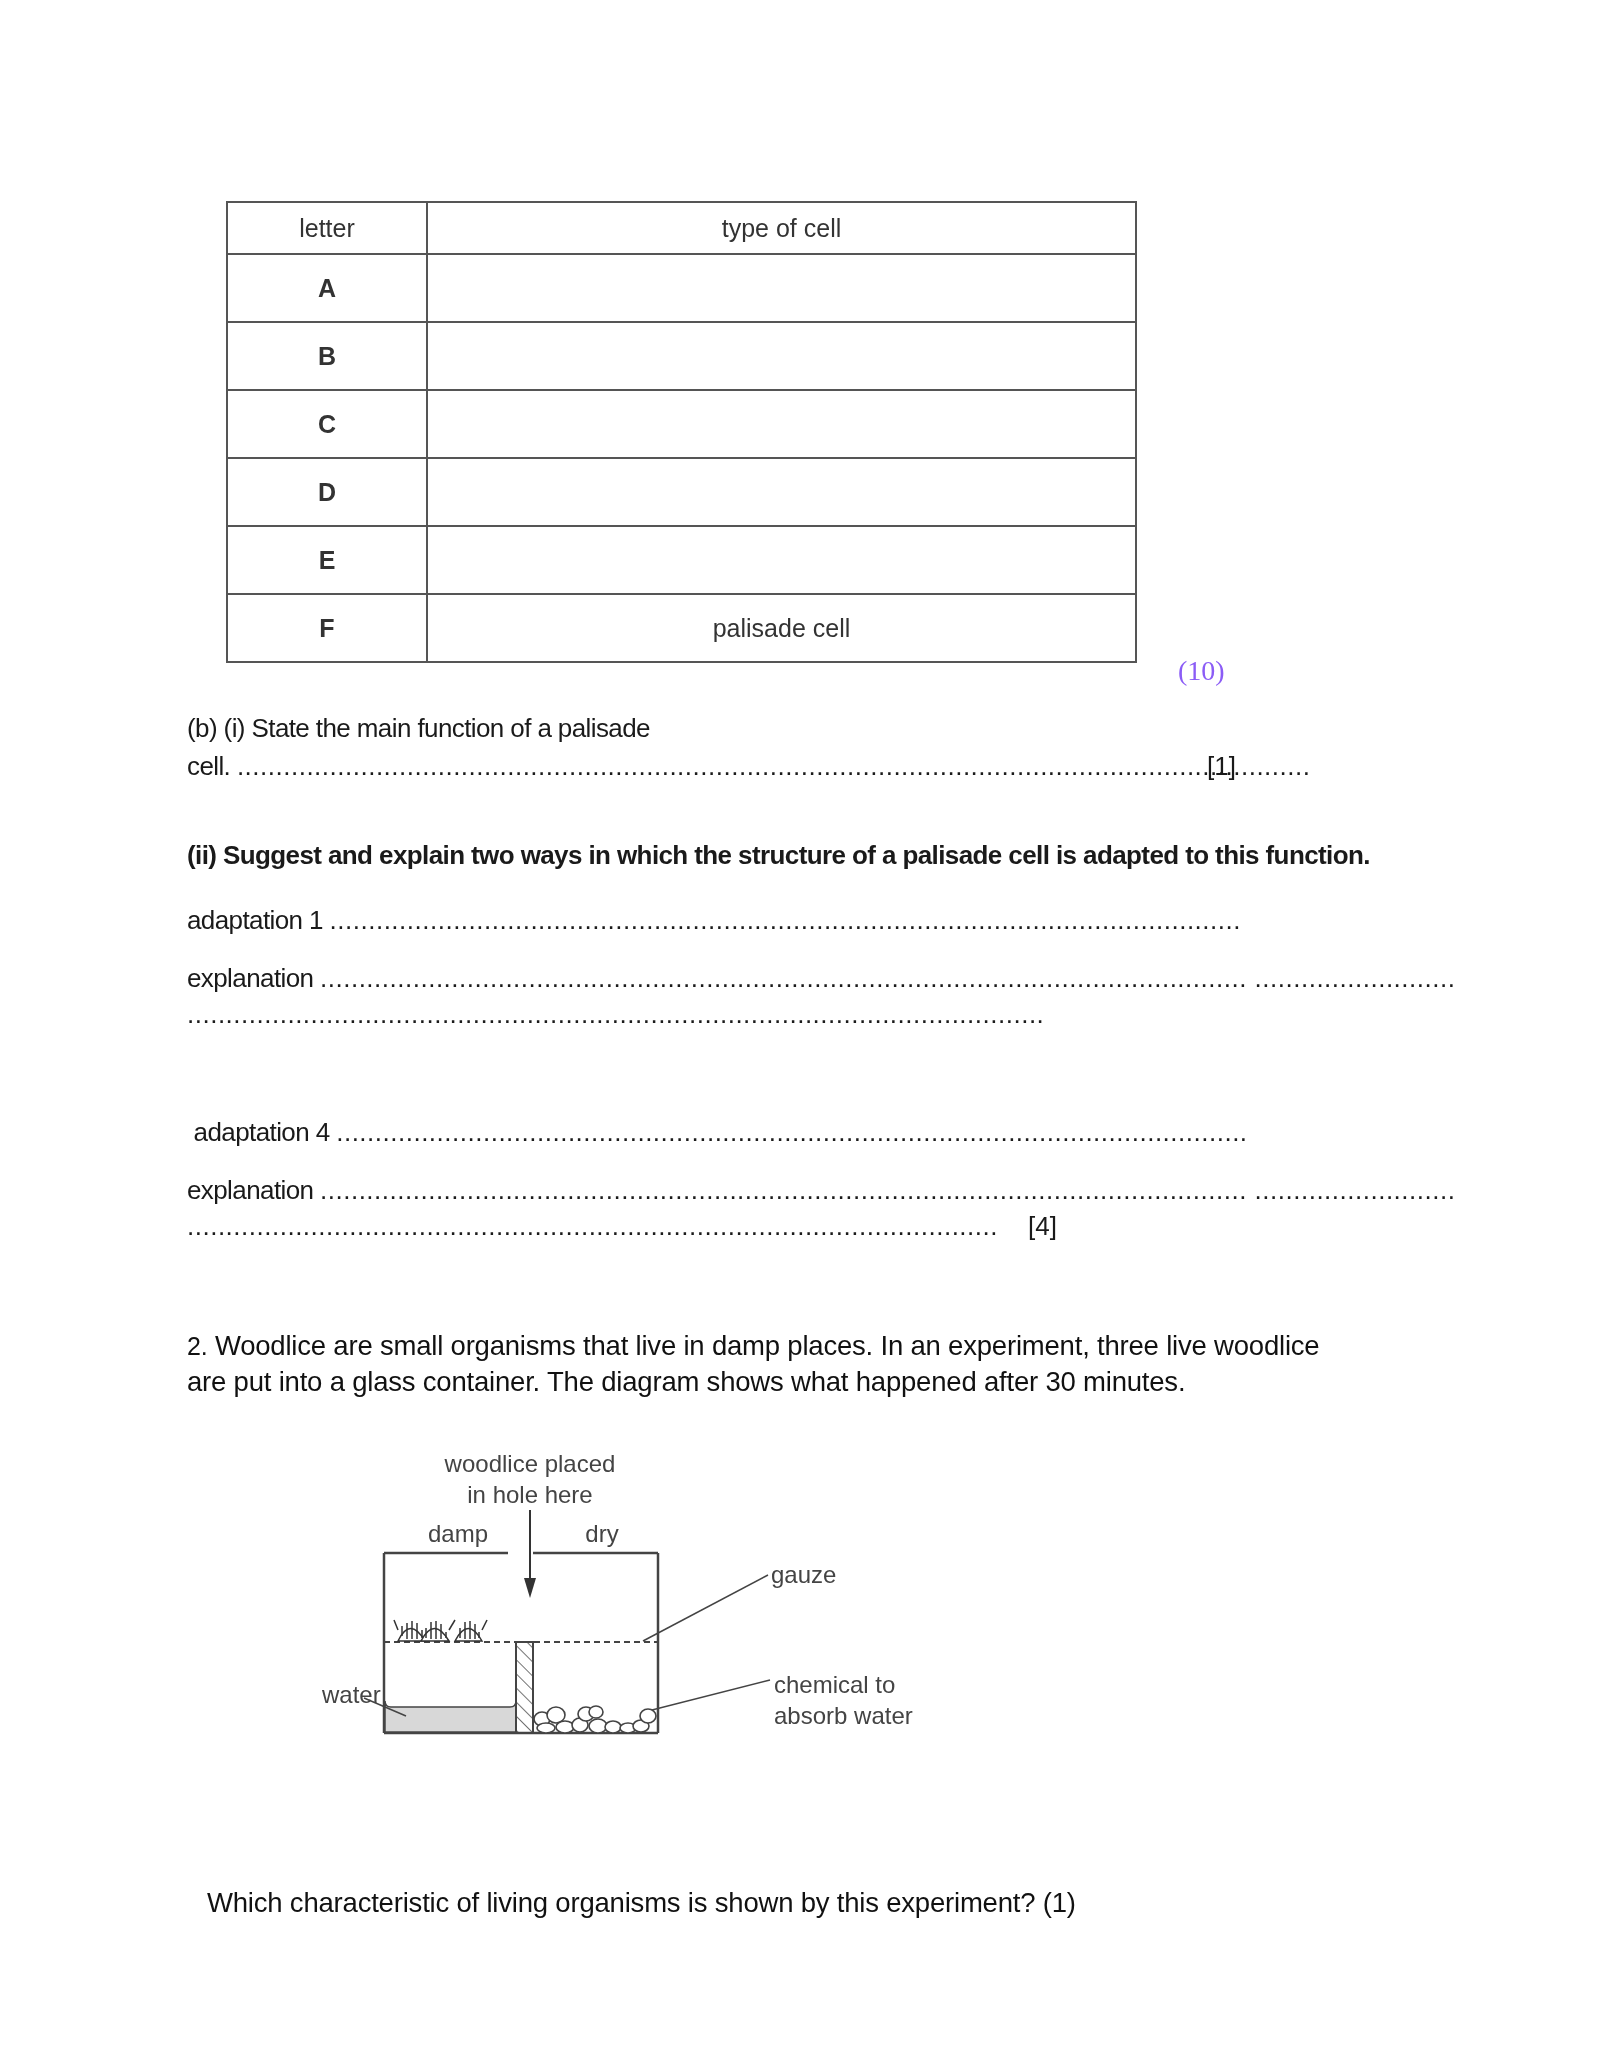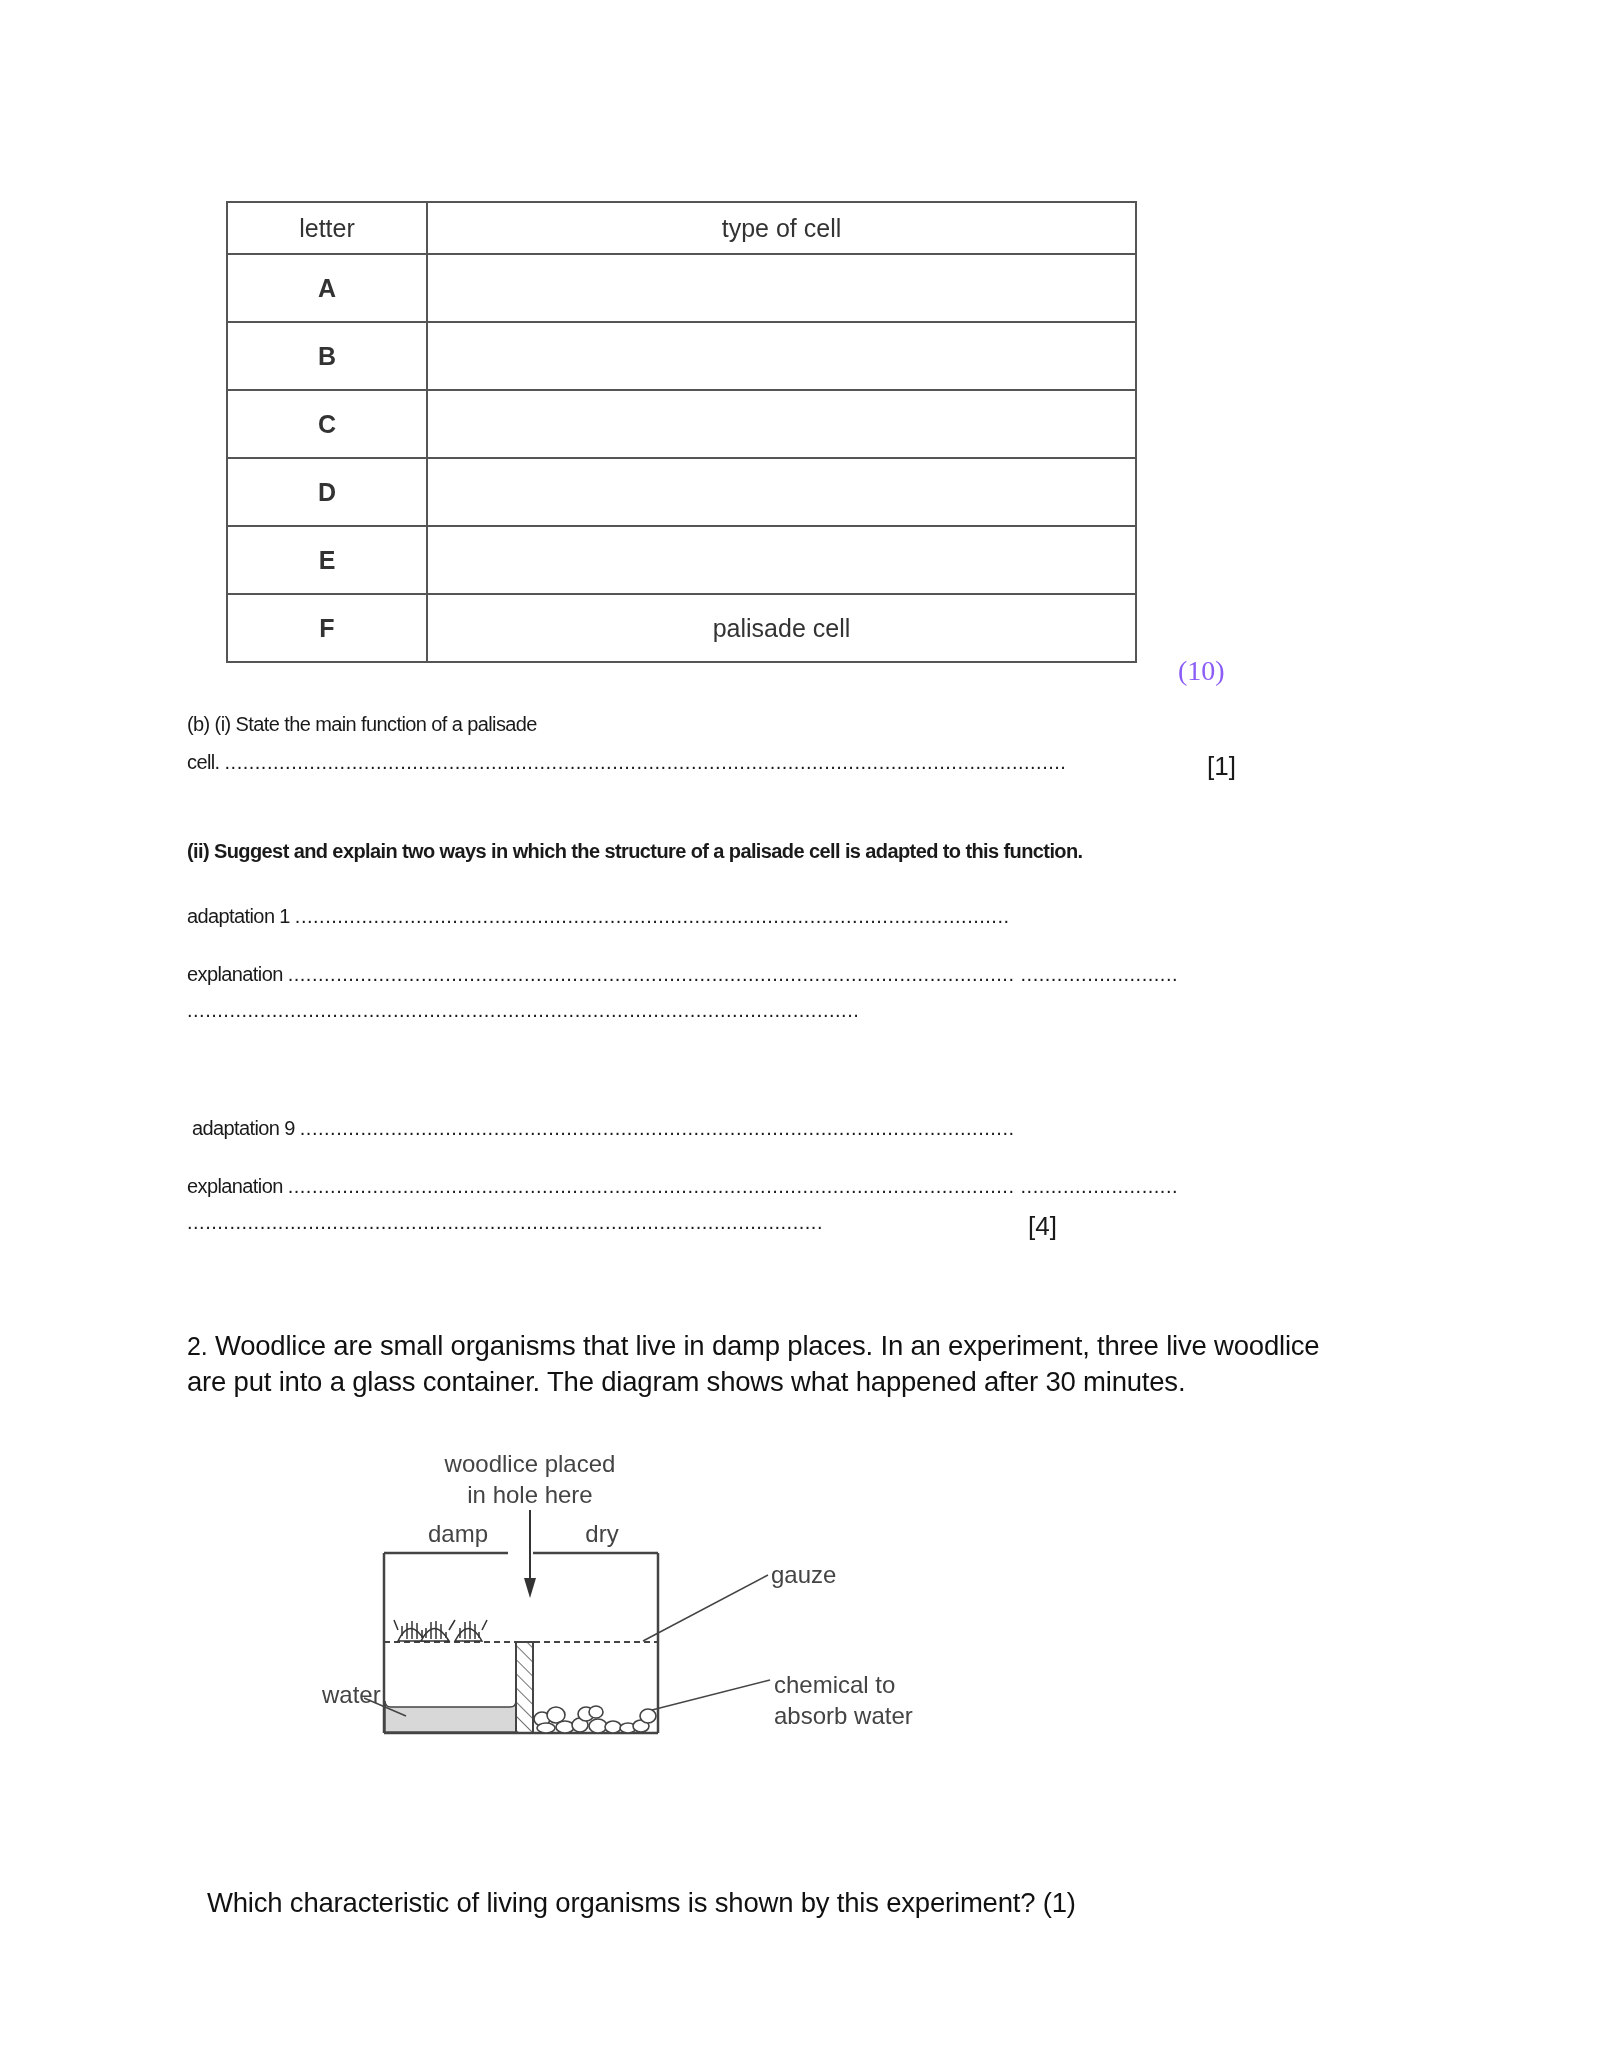--- a/index.html
+++ b/index.html
@@ -13,21 +13,21 @@
       border-collapse: collapse; font-family: "Liberation Sans", sans-serif; padding-left: 13px;
     }
     table.cells td, table.cells th {
       border: 2px solid #555555; text-align: center; color: #333333;
     }
     table.cells th { height: 48px; font-weight: normal; font-size: 25px; }
     table.cells td { height: 64px; font-size: 25px; }
     table.cells td.letter { width: 196px; font-weight: bold; }
     table.cells tr.hdr th.letter { width: 196px; }
 
-    .qtext { font-family: "Liberation Sans", sans-serif; font-size: 20px; letter-spacing: -0.6px; white-space: pre; color: #1a1a1a; text-align: center; }
+    .qtext { font-family: "Liberation Sans", sans-serif; font-size: 26px; letter-spacing: -0.6px; white-space: pre; color: #1a1a1a; text-align: center; }
     .dots { letter-spacing: 0.5px; }
     .mark { font-family: "Liberation Sans", sans-serif; font-size: 26px; }
     .q2 { font-family: "Liberation Sans", sans-serif; font-size: 27.5px; color: #111; letter-spacing: -0.2px; }
     .dlabel { font-family: "Liberation Sans", sans-serif; font-size: 24px; fill: #444; }
   </style>
 </head>
 <body>
 
 <table class="cells">
   <tbody>
@@ -66,21 +66,21 @@
 
 <div class="abs qtext" style="left:187px; top:713px;">(b) (i) State the main function of a palisade</div>
 <div class="abs qtext" style="left:187px; top:751px;"><span>cell. </span><span class="dots">...........................................................................................................................................</span></div>
 <div class="abs mark" style="left:1207px; top:751px;">[1]</div>
 
 <div class="abs qtext" style="left:187px; top:840px;font-weight:bold;">(ii) Suggest and explain two ways in which the structure of a palisade cell is adapted to this function.</div>
 <div class="abs qtext" style="left:187px; top:905px;"><span>adaptation 1 </span><span class="dots">......................................................................................................................</span></div>
 <div class="abs qtext" style="left:187px; top:963px;"><span>explanation </span><span class="dots">........................................................................................................................ ..........................</span></div>
 <div class="abs qtext dots" style="left:187px; top:999px;">...............................................................................................................</div>
 
-<div class="abs qtext" style="left:187px; top:1117px;"><span> adaptation 9 </span><span class="dots">......................................................................................................................</span></div>
+<div class="abs qtext" style="left:187px; top:1117px;"><span> adaptation 4 </span><span class="dots">......................................................................................................................</span></div>
 <div class="abs qtext" style="left:187px; top:1175px;"><span>explanation </span><span class="dots">........................................................................................................................ ..........................</span></div>
 <div class="abs qtext dots" style="left:187px; top:1211px;">.........................................................................................................</div>
 <div class="abs mark" style="left:1028px; top:1211px;">[4]</div>
 
 <div class="abs q2" style="left:187px; top:1330px; white-space:pre;"><span style="font-size:25px;">2.</span><span> Woodlice are small organisms that live in damp places. In an experiment, three live woodlice</span></div>
 <div class="abs q2" style="left:187px; top:1366px; white-space:pre;">are put into a glass container. The diagram shows what happened after 30 minutes.</div>
 
 <svg class="abs" style="left:310px; top:1440px;" width="880" height="320" viewBox="0 0 880 320">
   <defs>
     <pattern id="hatch" patternUnits="userSpaceOnUse" width="10" height="10" patternTransform="rotate(-45)">

